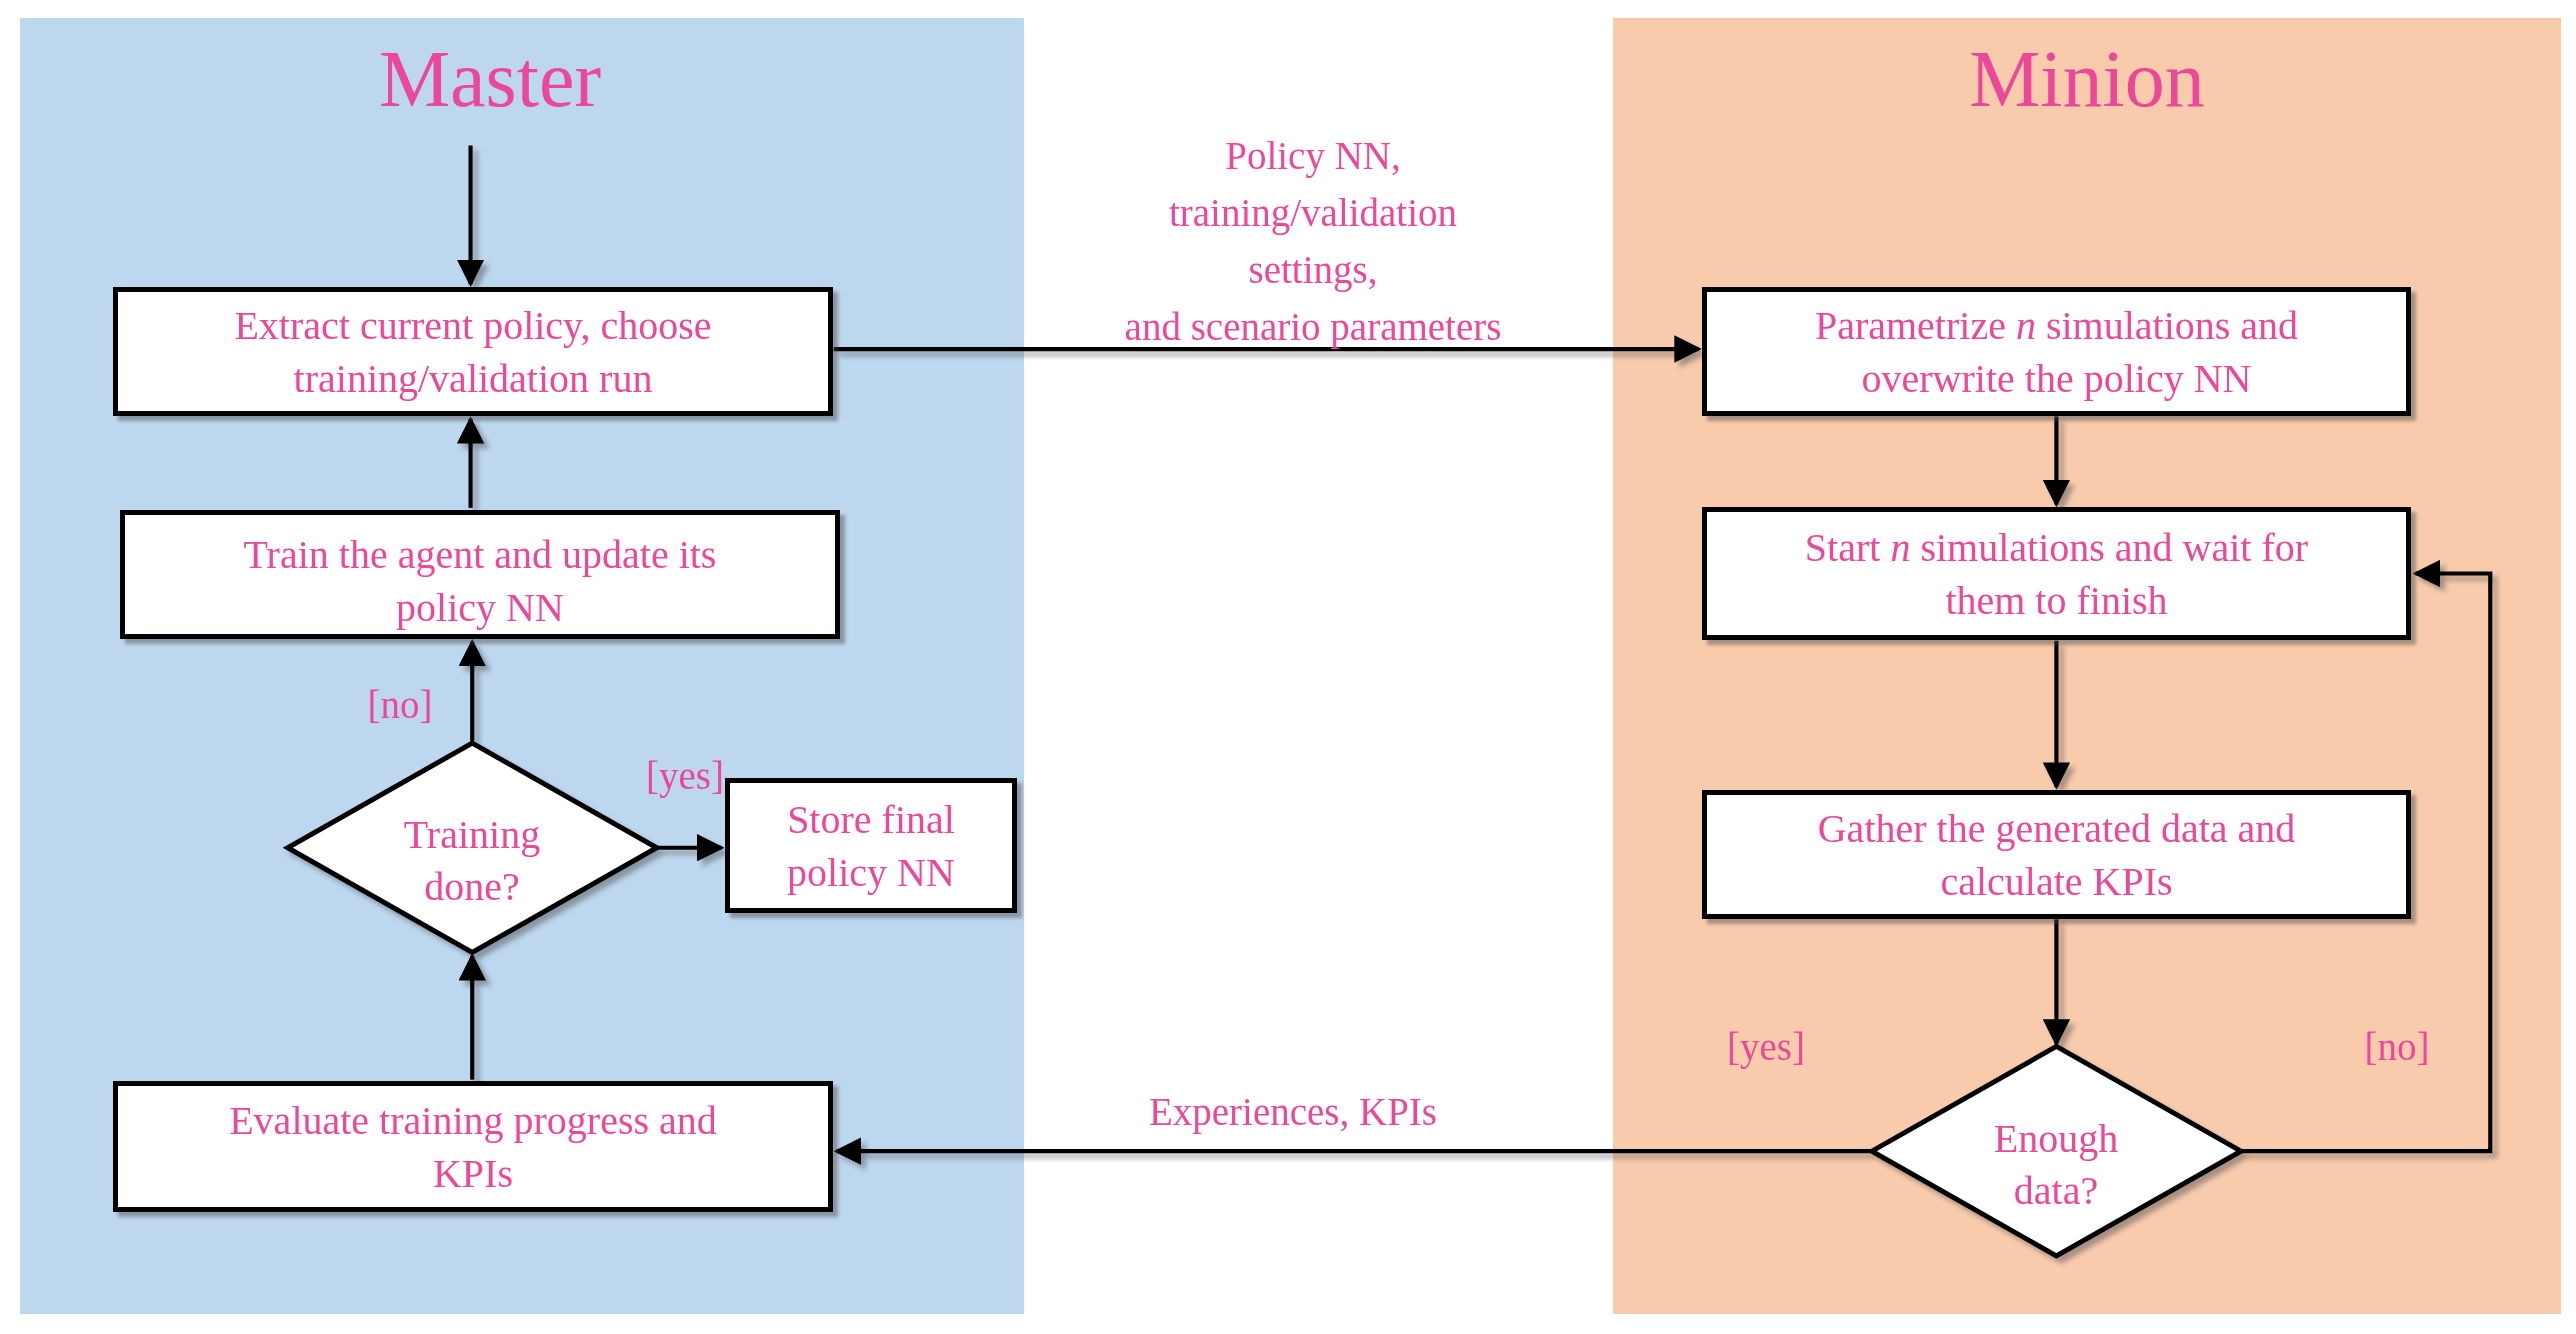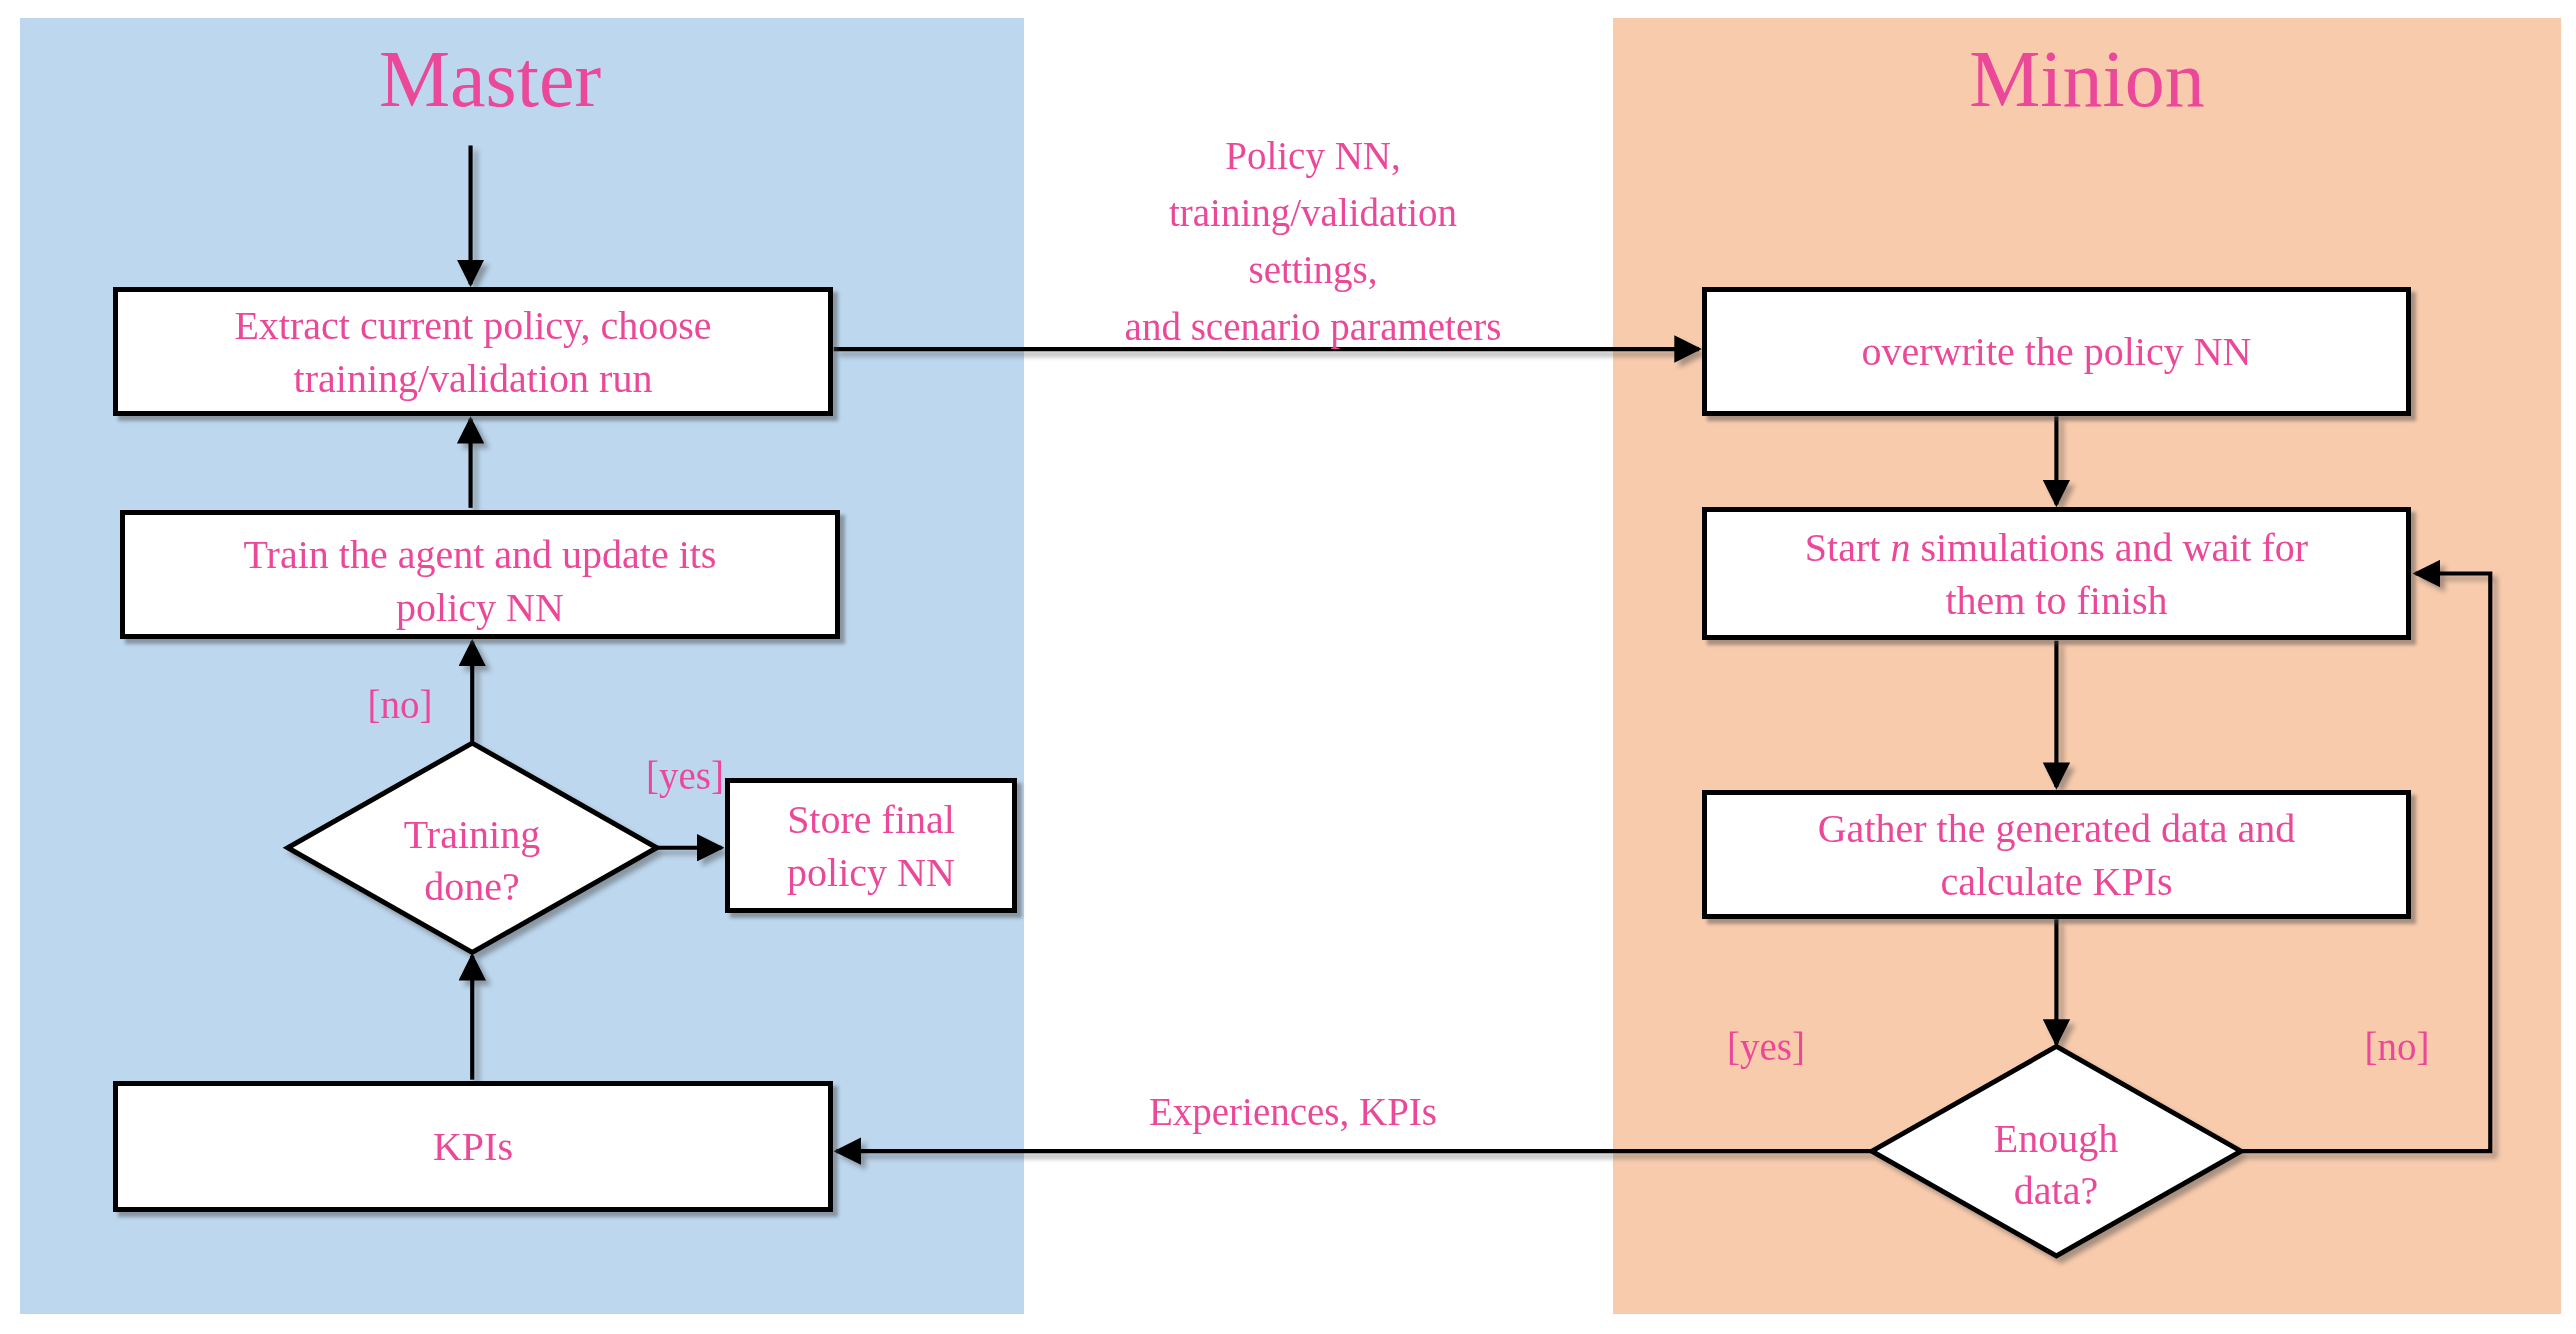--- a/index.html
+++ b/index.html
@@ -137,24 +137,26 @@
     <div class="bline">Train the agent and update its</div>
     <div class="bline">policy NN</div>
   </div>
 
   <div class="node" style="left:725px; top:778px; width:292px; height:135px;">
     <div class="bline">Store final</div>
     <div class="bline">policy NN</div>
   </div>
 
   <div class="node" style="left:113px; top:1081px; width:720px; height:131px;">
+    <div class="bline">Evaluate training progress and</div>
     <div class="bline">KPIs</div>
   </div>
 
   <div class="node" style="left:1702px; top:287px; width:709px; height:129px;">
+    <div class="bline"><span>Parametrize </span><span class="var-n">n</span><span> simulations and</span></div>
     <div class="bline">overwrite the policy NN</div>
   </div>
 
   <div class="node" style="left:1702px; top:507px; width:709px; height:133px;">
     <div class="bline"><span>Start </span><span class="var-n">n</span><span> simulations and wait for</span></div>
     <div class="bline">them to finish</div>
   </div>
 
   <div class="node" style="left:1702px; top:790px; width:709px; height:129px;">
     <div class="bline">Gather the generated data and</div>

